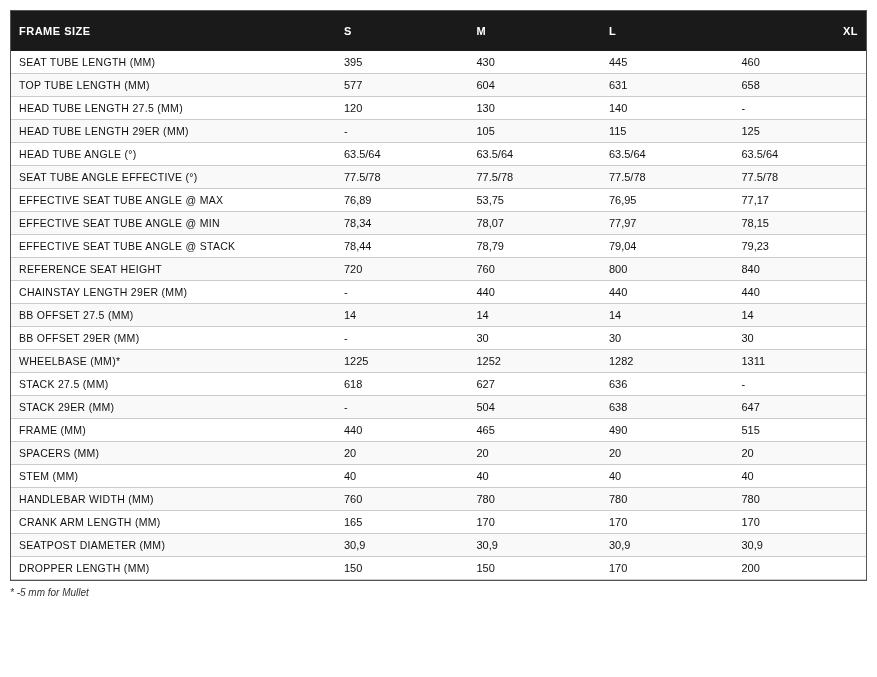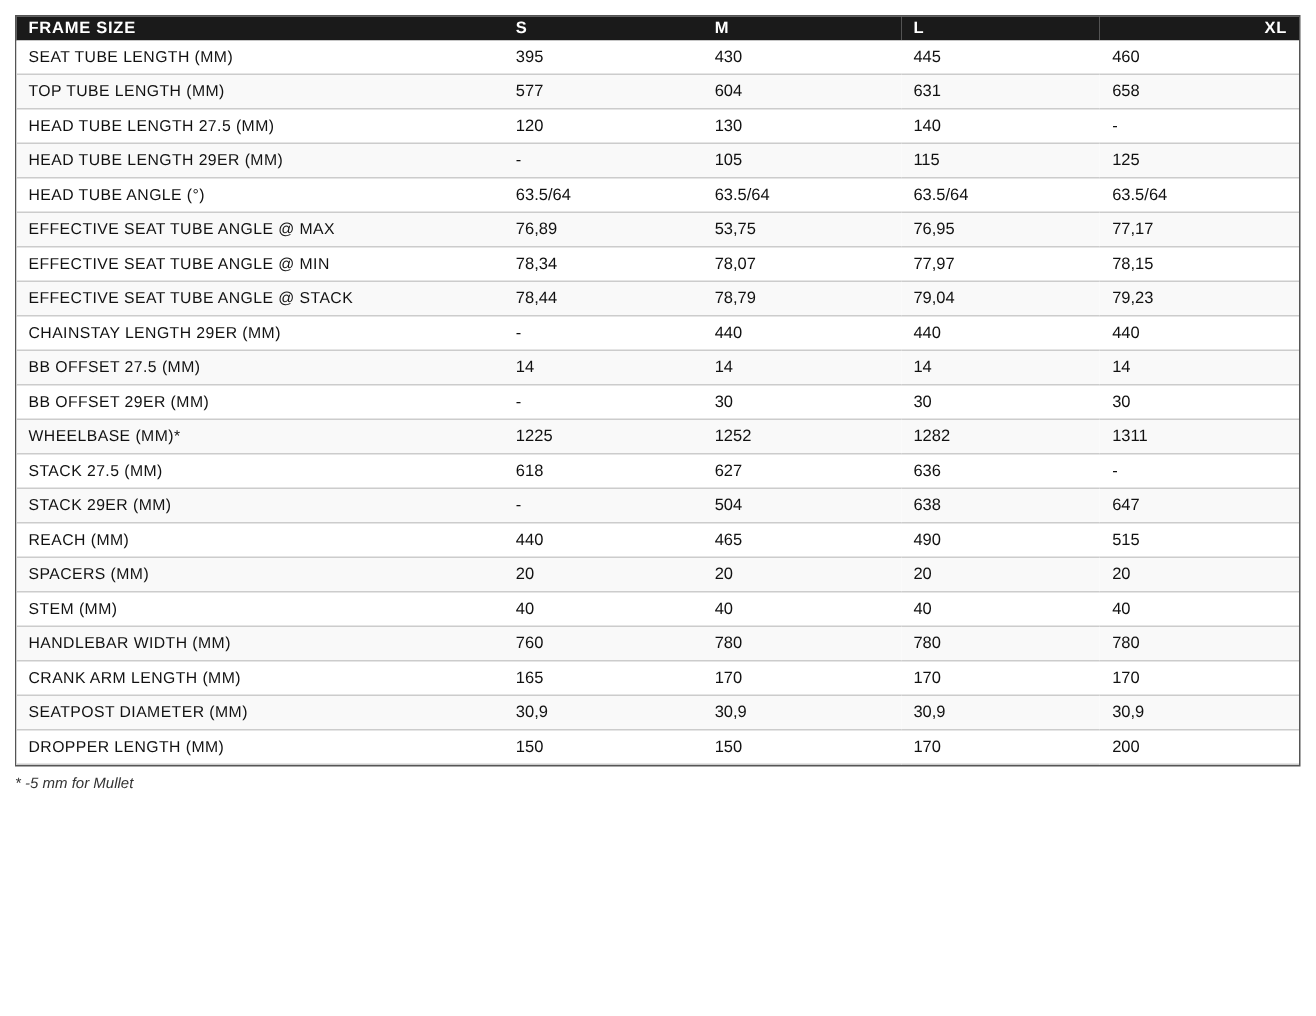--- a/index.html
+++ b/index.html
@@ -27,21 +27,21 @@
       width: 100%;
       border-collapse: collapse;
     }
 
     thead tr {
       background-color: #1a1a1a;
       color: #ffffff;
     }
 
     thead th {
-      padding: 2px 8px;
+      padding: 14px 8px;
       text-align: left;
       font-size: 11px;
       font-weight: bold;
       letter-spacing: 0.5px;
     }
 
     tbody tr {
       border-bottom: 1px solid #cccccc;
     }
 
@@ -122,20 +122,27 @@
           <td>125</td>
         </tr>
         <tr>
           <td>HEAD TUBE ANGLE (°)</td>
           <td>63.5/64</td>
           <td>63.5/64</td>
           <td>63.5/64</td>
           <td>63.5/64</td>
         </tr>
         <tr>
+          <td>SEAT TUBE ANGLE EFFECTIVE (°)</td>
+          <td>77.5/78</td>
+          <td>77.5/78</td>
+          <td>77.5/78</td>
+          <td>77.5/78</td>
+        </tr>
+        <tr>
           <td>EFFECTIVE SEAT TUBE ANGLE @ MAX</td>
           <td>76,89</td>
           <td>53,75</td>
           <td>76,95</td>
           <td>77,17</td>
         </tr>
         <tr>
           <td>EFFECTIVE SEAT TUBE ANGLE @ MIN</td>
           <td>78,34</td>
           <td>78,07</td>
@@ -143,20 +150,27 @@
           <td>78,15</td>
         </tr>
         <tr>
           <td>EFFECTIVE SEAT TUBE ANGLE @ STACK</td>
           <td>78,44</td>
           <td>78,79</td>
           <td>79,04</td>
           <td>79,23</td>
         </tr>
         <tr>
+          <td>REFERENCE SEAT HEIGHT</td>
+          <td>720</td>
+          <td>760</td>
+          <td>800</td>
+          <td>840</td>
+        </tr>
+        <tr>
           <td>CHAINSTAY LENGTH 29ER (MM)</td>
           <td>-</td>
           <td>440</td>
           <td>440</td>
           <td>440</td>
         </tr>
         <tr>
           <td>BB OFFSET 27.5 (MM)</td>
           <td>14</td>
           <td>14</td>
@@ -185,21 +199,21 @@
           <td>-</td>
         </tr>
         <tr>
           <td>STACK 29ER (MM)</td>
           <td>-</td>
           <td>504</td>
           <td>638</td>
           <td>647</td>
         </tr>
         <tr>
-          <td>REACH (MM)</td>
+          <td>FRAME (MM)</td>
           <td>440</td>
           <td>465</td>
           <td>490</td>
           <td>515</td>
         </tr>
         <tr>
           <td>SPACERS (MM)</td>
           <td>20</td>
           <td>20</td>
           <td>20</td>

